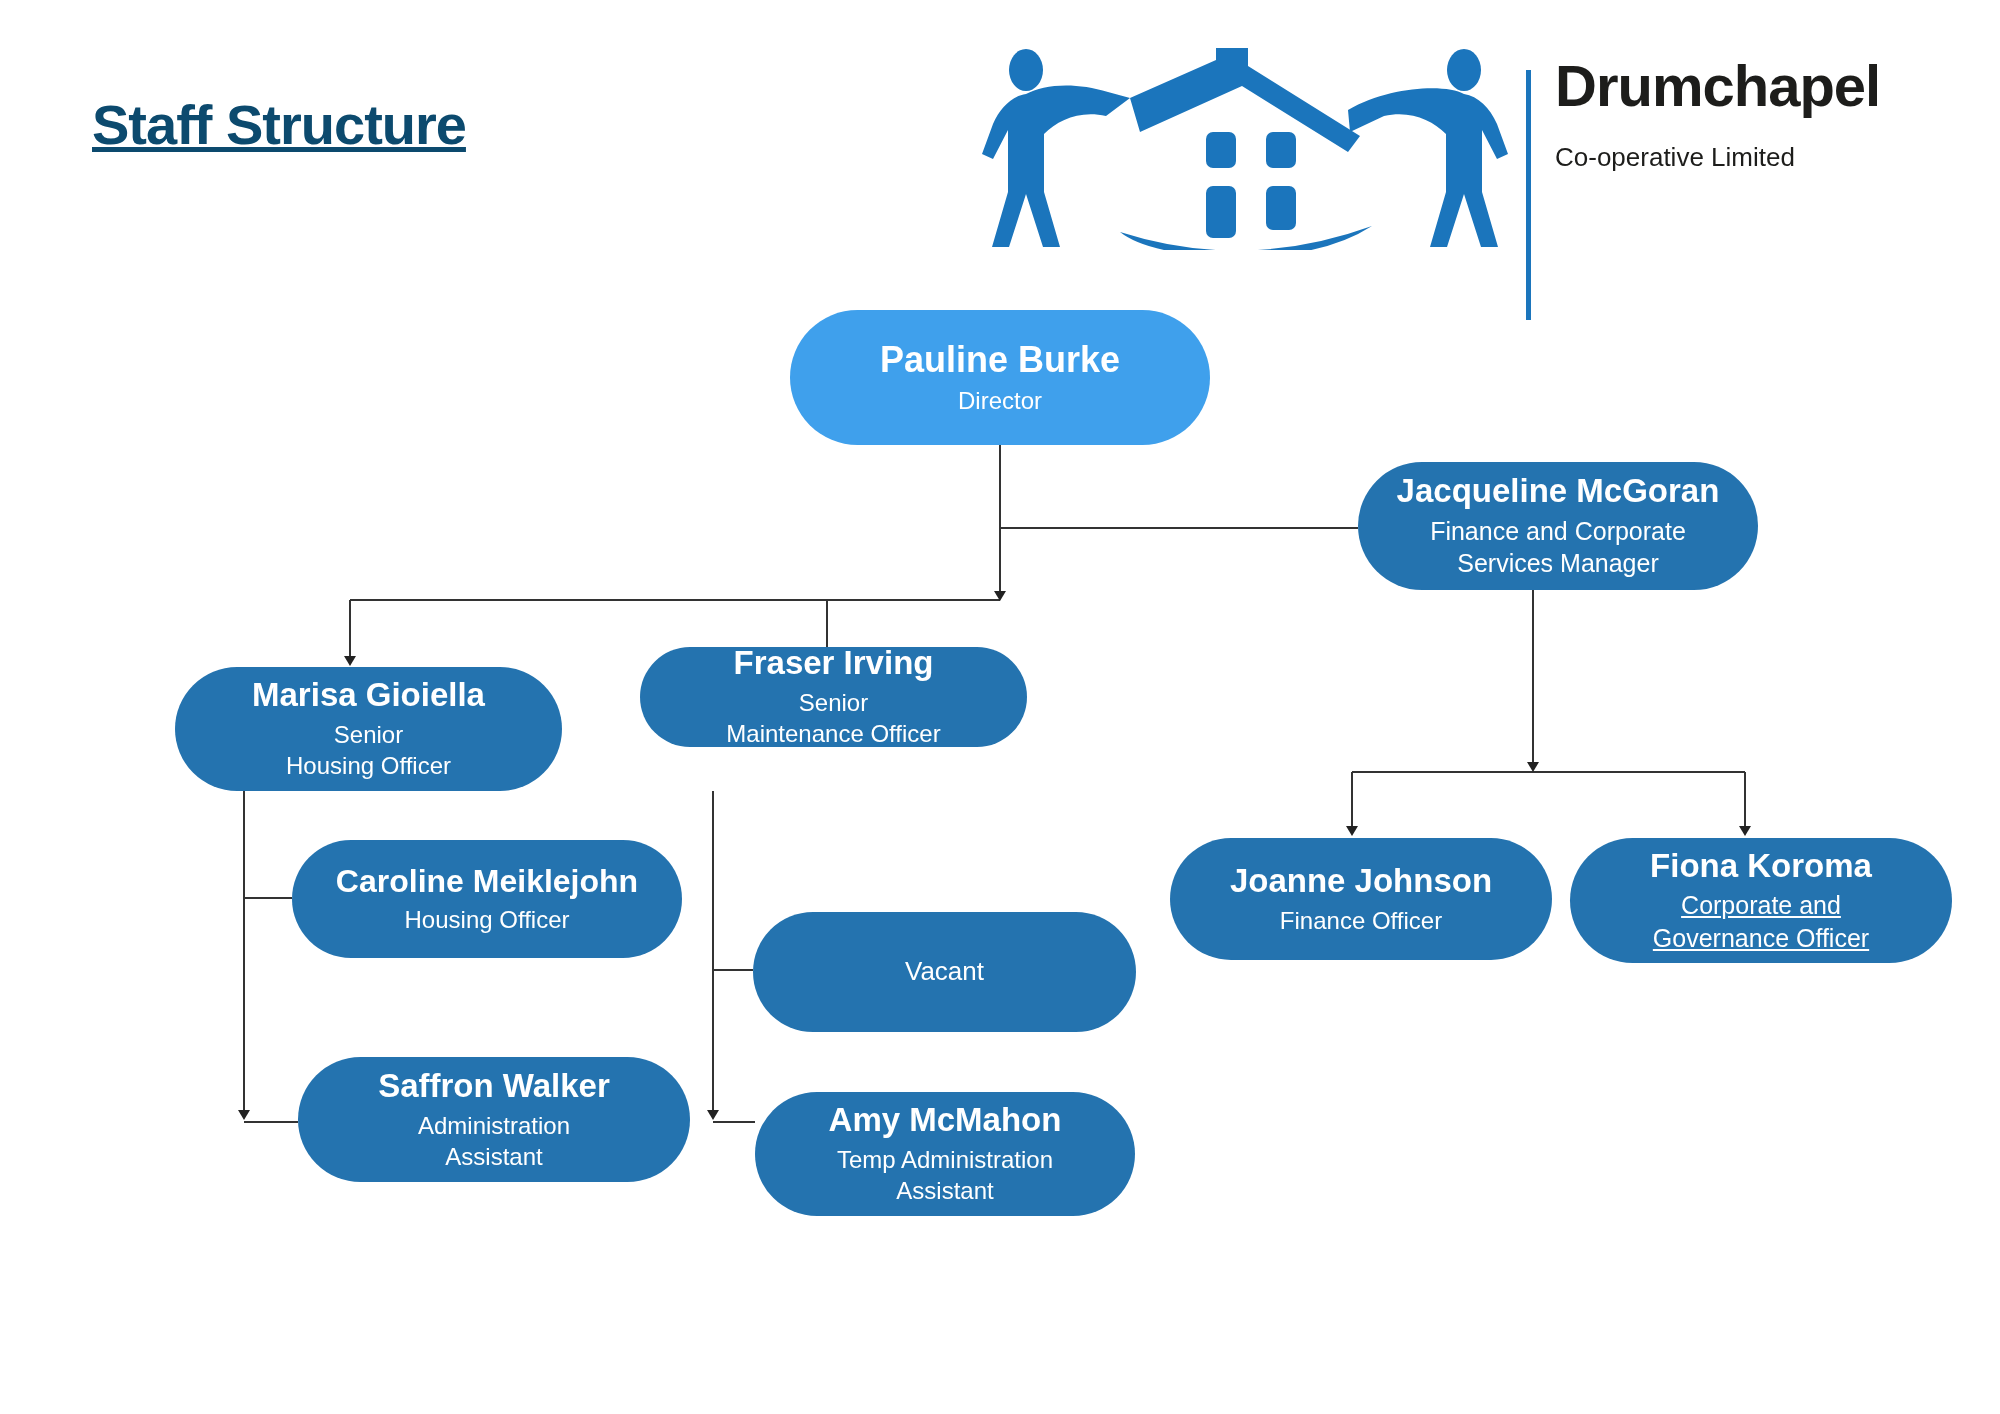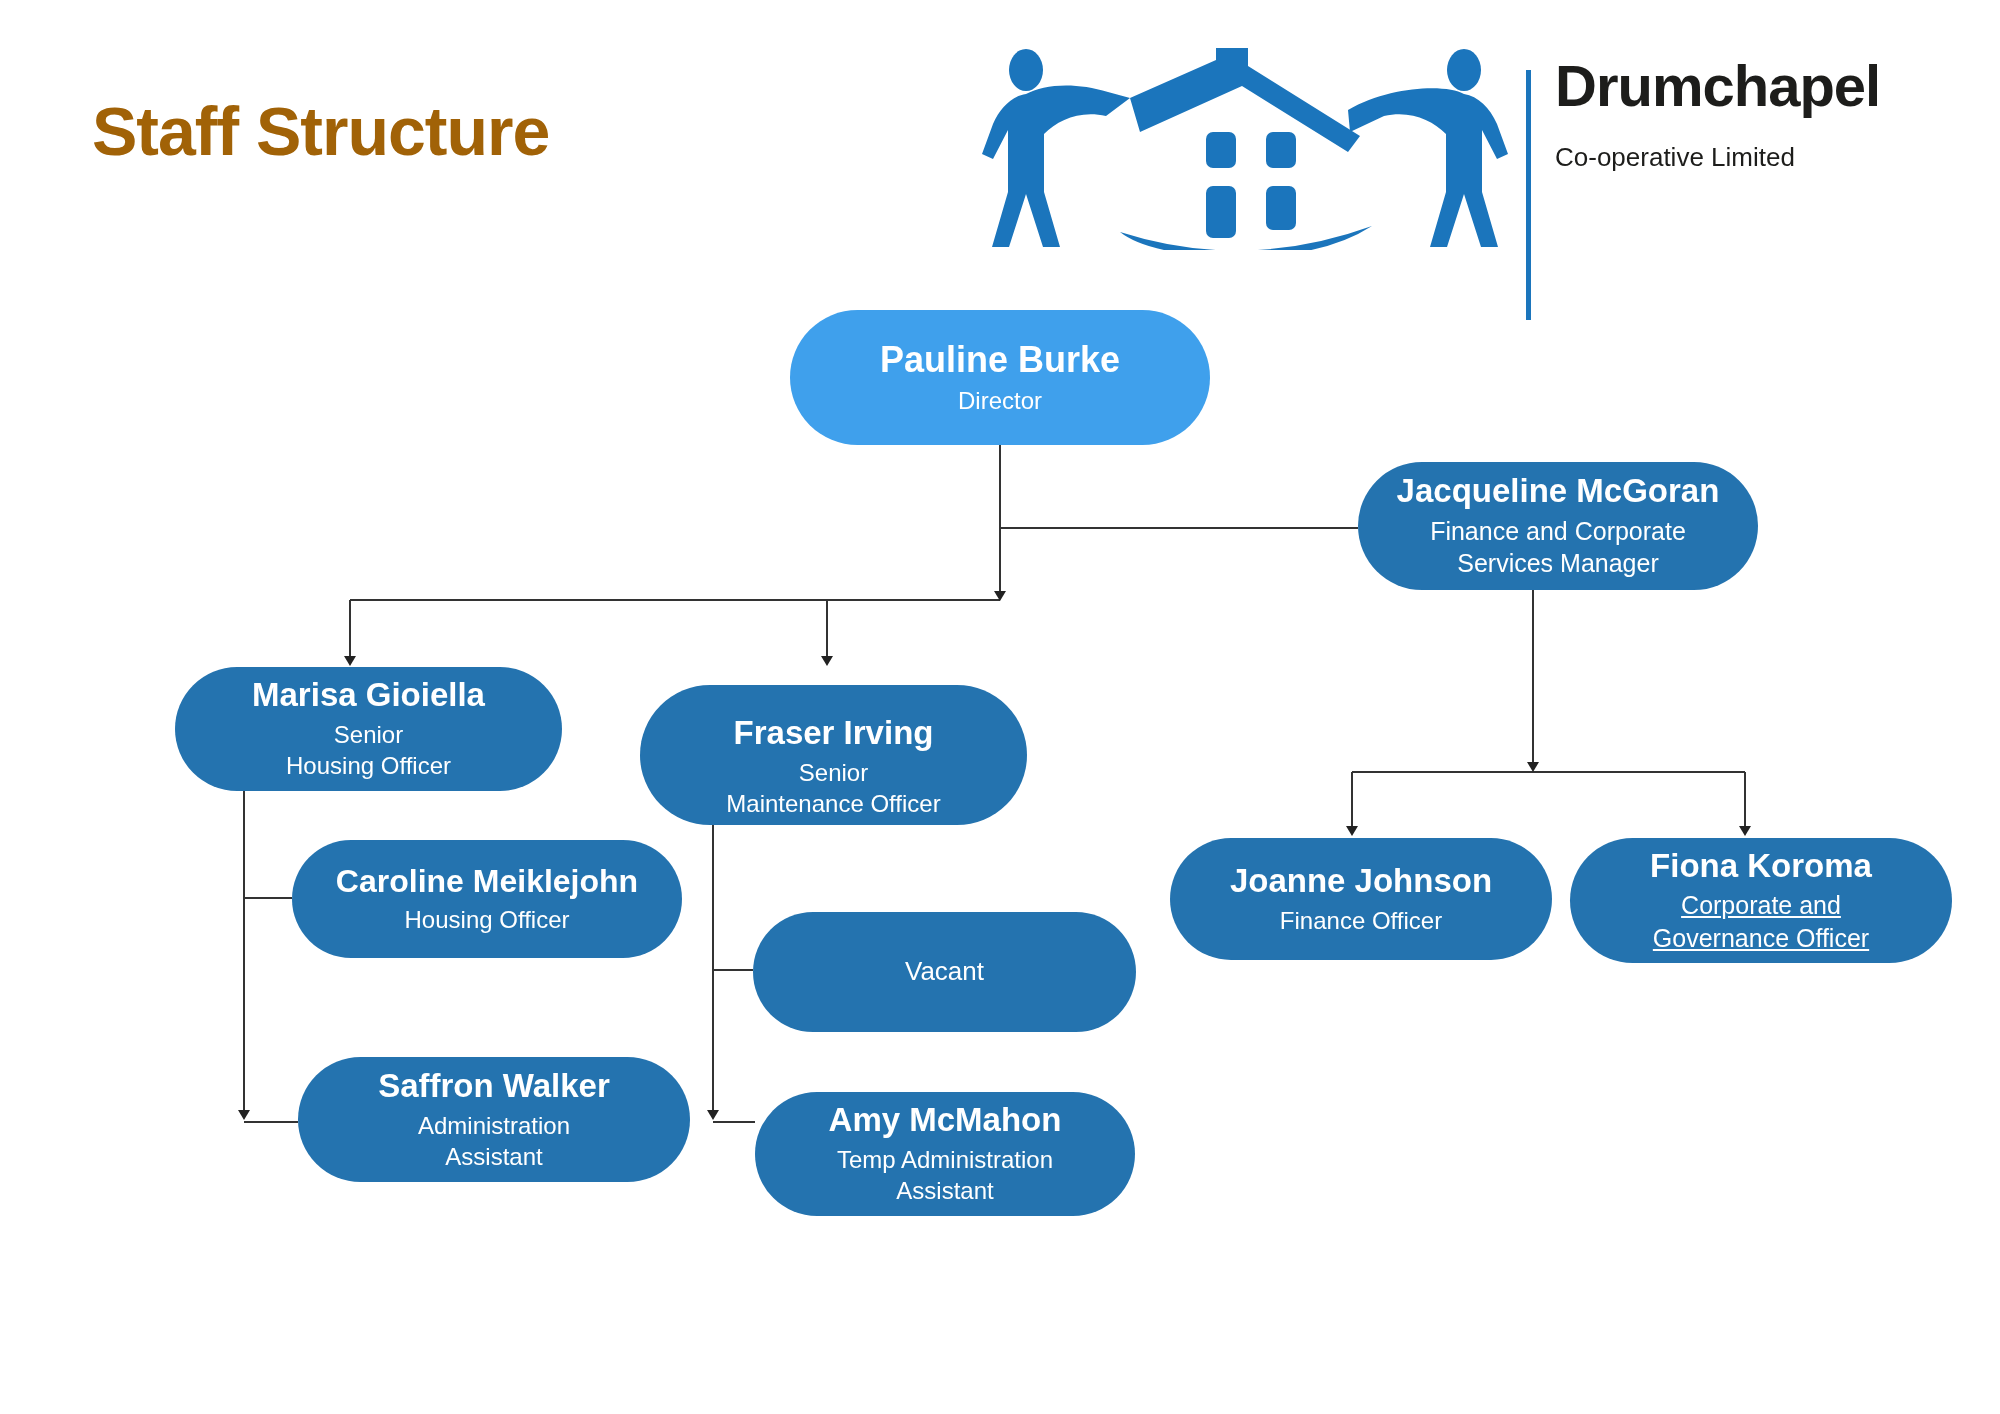--- a/index.html
+++ b/index.html
@@ -3,21 +3,21 @@
 <meta charset="utf-8">
 <style>
   html,body{margin:0;padding:0;background:#ffffff;}
   #stage{
     position:relative;width:2000px;height:1414px;background:#ffffff;overflow:hidden;
     font-family:"Liberation Sans","DejaVu Sans",sans-serif;
   }
   
   .page-title{
     position:absolute;left:92px;top:92px;
-    font-size:68px;font-weight:bold;letter-spacing:-1px;color:#a16207;
+    font-size:56px;font-weight:bold;letter-spacing:-1px;color:#0c4a6e;text-decoration:underline;
   }
   .logo{position:absolute;left:980px;top:30px;width:920px;height:280px;}
   .logo-icon{position:absolute;left:0;top:10px;width:530px;height:210px;}
   .logo-sep{position:absolute;left:546px;top:40px;width:5px;height:250px;background:#1b75bc;}
   .logo-text{position:absolute;left:575px;top:22px;color:#1d1d1b;}
   .logo-name{font-size:58px;font-weight:bold;letter-spacing:-1px;line-height:1.18;}
   .logo-sub{font-size:26px;font-weight:normal;margin-top:22px;letter-spacing:0px;}
   
   .wires{position:absolute;left:0;top:0;width:2000px;height:1414px;pointer-events:none;}
   
@@ -28,21 +28,21 @@
     background:#2473af;
   }
   .node .name{font-weight:bold;font-size:33px;line-height:1.15;margin-bottom:5px;}
   .node .role{font-weight:normal;font-size:24px;line-height:1.3;white-space:pre-line;}
   .node.light{background:#3fa0ec;}
   #n-pauline   {left:790px; top:310px; width:420px;height:135px;}
   #n-pauline .name{font-size:36px;}
   #n-jacqueline{left:1358px;top:462px; width:400px;height:128px;}
   #n-jacqueline .role{font-size:25px;}
   #n-marisa    {left:175px; top:667px; width:387px;height:124px;}
-  #n-fraser    {left:640px; top:685px; width:387px;height:140px;justify-content:flex-end;}
+  #n-fraser    {left:640px; top:647px; width:387px;height:100px;}
   #n-caroline  {left:292px; top:840px; width:390px;height:118px;}
   #n-caroline .name{font-size:32px;}
   #n-saffron   {left:298px; top:1057px;width:392px;height:125px;}
   #n-vacant    {left:753px; top:912px; width:383px;height:120px;}
   #n-vacant .role{font-size:26px;}
   #n-amy       {left:755px; top:1092px;width:380px;height:124px;}
   #n-joanne    {left:1170px;top:838px; width:382px;height:122px;}
   #n-fiona     {left:1570px;top:838px; width:382px;height:125px;}
   #n-fiona .role{font-size:25px;text-decoration:underline;}
 </style>

